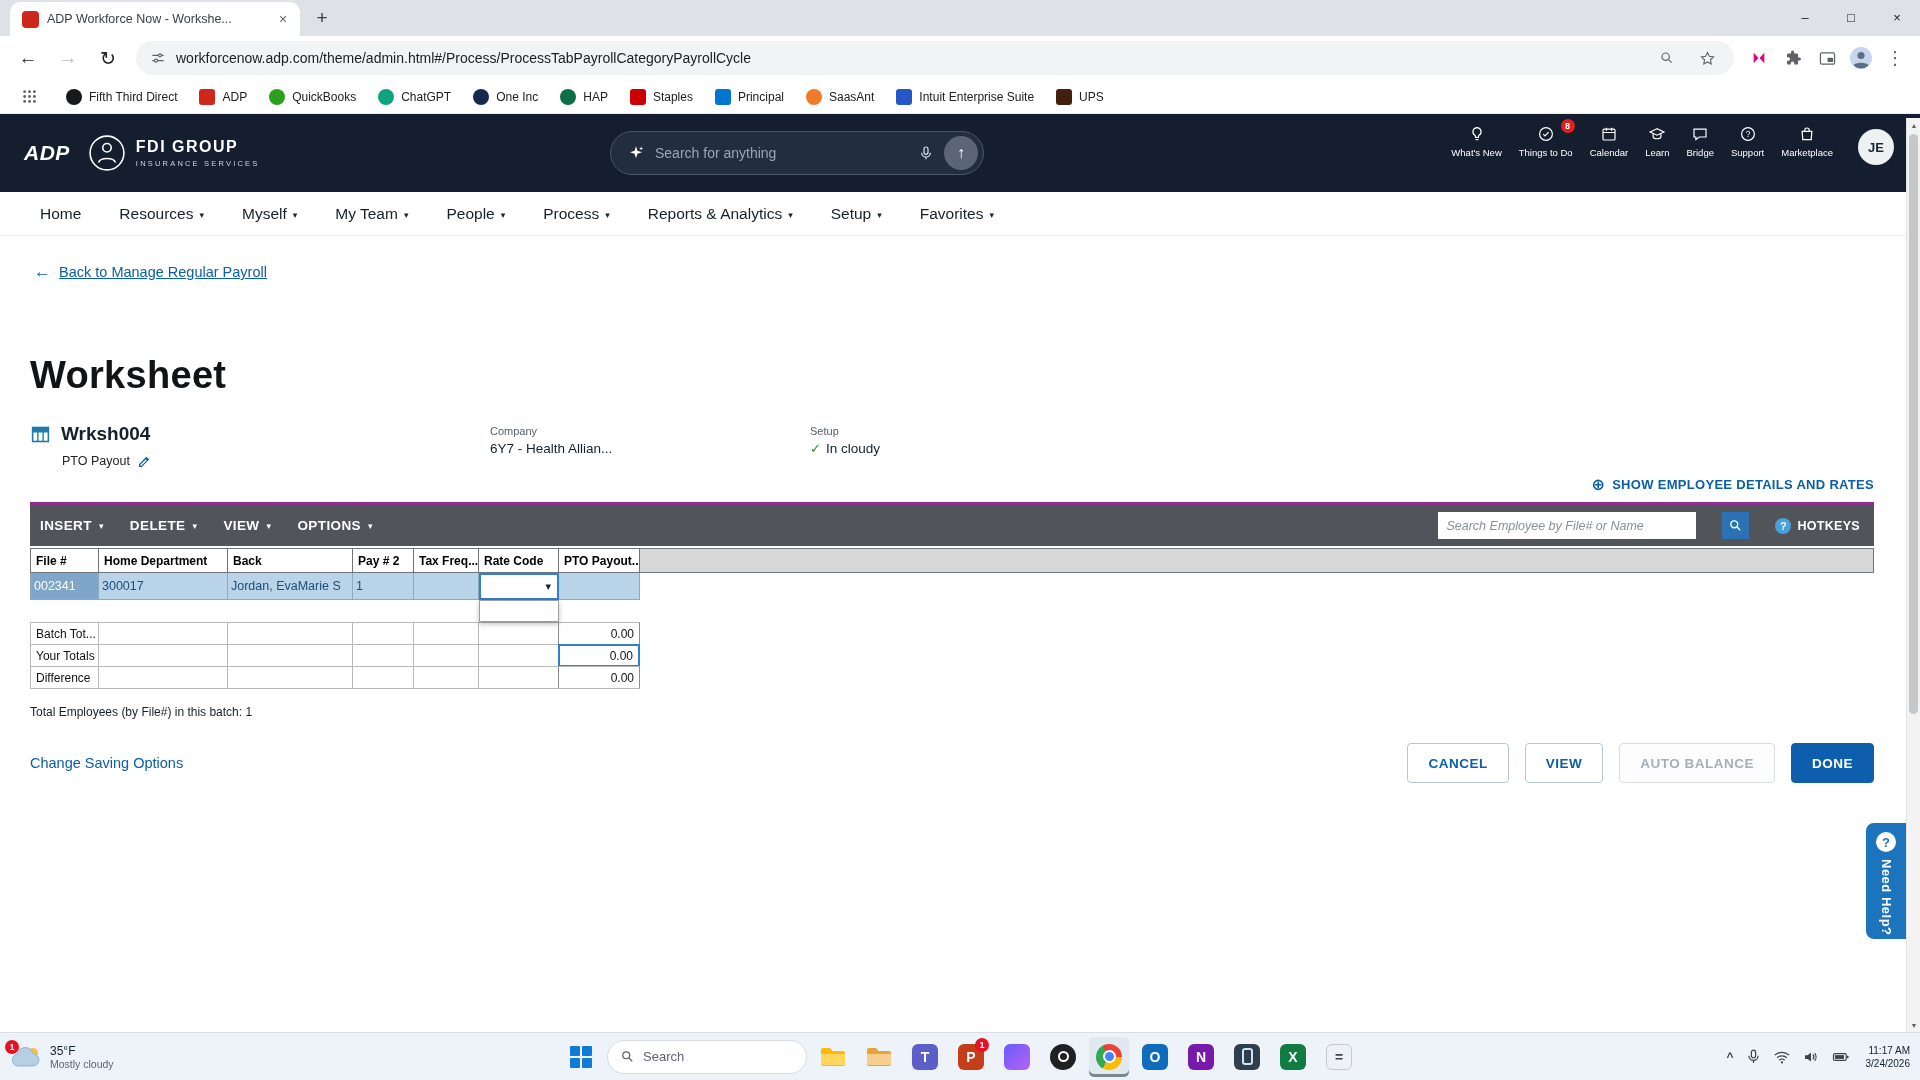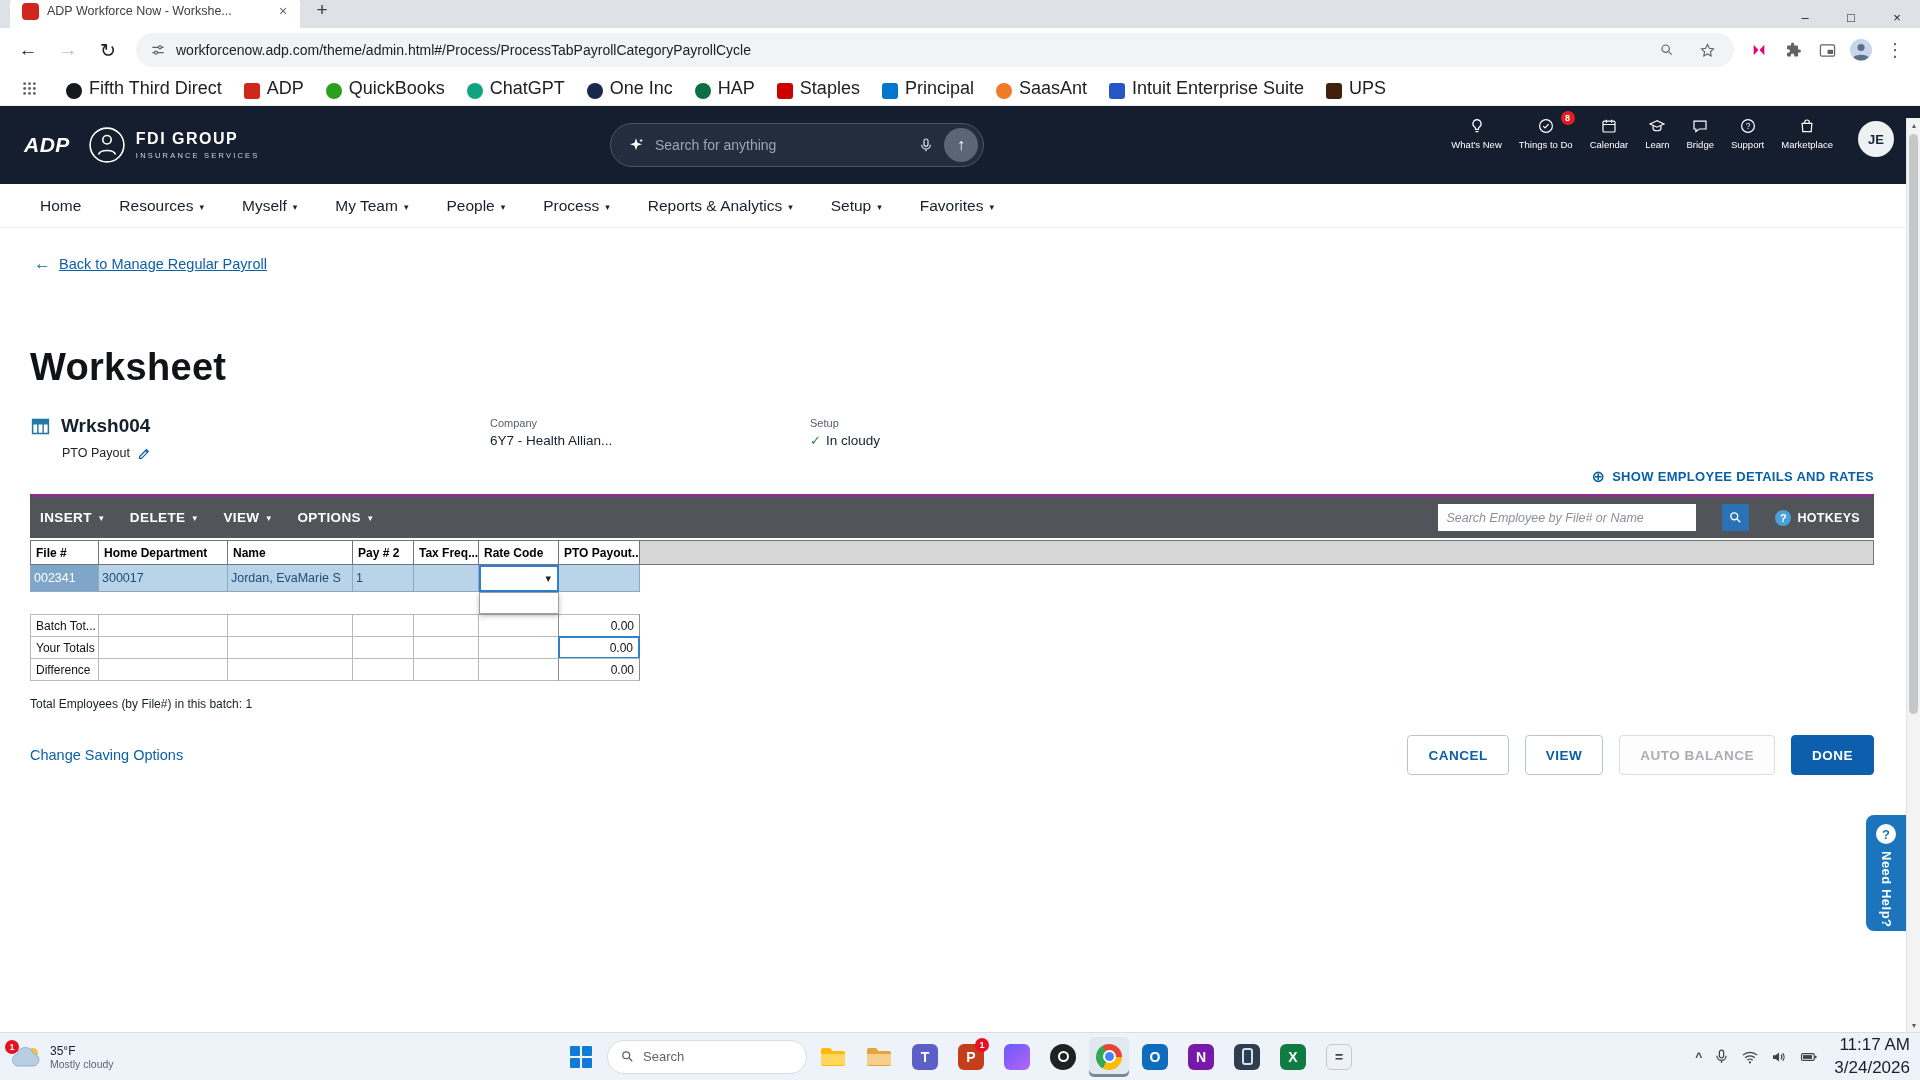--- a/index.html
+++ b/index.html
@@ -3,41 +3,41 @@
 <meta charset="utf-8">
 <style>
 *{margin:0;padding:0;box-sizing:border-box}
 html,body{width:1920px;height:1080px}
 body{font-family:"Liberation Sans","DejaVu Sans",sans-serif;overflow:hidden;background:#fff;color:#1a1a1a}
 svg{display:block}
 input{font-family:inherit}
 .screen{position:relative;width:1920px;height:1080px;display:flex;flex-direction:column;background:#fff}
 
 
-.tabstrip{height:28px;background:#dee1e6;display:flex;align-items:flex-end;padding-left:10px;position:relative;flex:none}
+.tabstrip{height:36px;background:#dee1e6;display:flex;align-items:flex-end;padding-left:10px;position:relative;flex:none}
 .tab{width:290px;height:34px;background:#fff;border-radius:10px 10px 0 0;display:flex;align-items:center;gap:8px;padding:0 8px 0 12px}
 .tab-fav{width:17px;height:17px;border-radius:4px;background:#d0271d;flex:none}
 .tab-title{flex:1;font-size:12.5px;color:#3c4043;white-space:nowrap;overflow:hidden}
 .tab-close{width:18px;height:18px;border-radius:50%;display:flex;align-items:center;justify-content:center;color:#5f6368;font-size:14px;cursor:pointer}
 .newtab{width:28px;height:28px;margin:0 0 4px 8px;display:flex;align-items:center;justify-content:center;font-size:19px;color:#3c4043;cursor:pointer}
 .wincontrols{position:absolute;right:0;top:0;display:flex}
 .winbtn{width:46px;height:34px;display:flex;align-items:center;justify-content:center;font-size:13px;color:#202124;cursor:pointer}
 
 
 .browserbar{height:44px;background:#fff;display:flex;align-items:center;padding:0 10px;gap:4px;flex:none}
 .navbtn{width:36px;height:36px;border-radius:50%;display:flex;align-items:center;justify-content:center;font-size:19px;color:#202124;cursor:pointer}
 .navbtn.disabled{color:#b8bcc0}
 .omnibox{flex:1;height:34px;background:#f1f3f4;border-radius:17px;margin:0 6px;display:flex;align-items:center;padding:0 12px 0 14px;gap:10px}
 .omni-url{font-size:14px;color:#202124;white-space:nowrap;overflow:hidden;flex:1}
 .bar-ic{width:30px;height:30px;display:flex;align-items:center;justify-content:center;cursor:pointer}
 .kebab{font-size:18px;color:#5f6368}
 
 
 .bookmarks{height:34px;background:#fff;border-bottom:1px solid #ececec;display:flex;align-items:center;gap:22px;padding:0 14px;flex:none}
-.bm{display:flex;align-items:flex-end;gap:7px;font-size:18px;color:#202124;cursor:pointer;white-space:nowrap}
+.bm{display:flex;align-items:center;gap:7px;font-size:12px;color:#202124;cursor:pointer;white-space:nowrap}
 .fav{width:16px;height:16px;flex:none}
 
 
 .adphdr{height:78px;background:#141e2e;position:relative;display:flex;align-items:center;padding:0 24px;flex:none}
 .adp-logo{font-size:21px;font-style:italic;font-weight:bold;color:#fff;letter-spacing:.5px;margin-right:18px}
 .fdi{display:flex;align-items:center;gap:10px}
 .fdi-name{color:#fff;font-size:16px;font-weight:bold;letter-spacing:1.5px}
 .fdi-tag{color:#cfd6de;font-size:7.5px;letter-spacing:2.2px;margin-top:3px}
 .hdr-search{position:absolute;left:610px;top:17px;width:374px;height:44px;background:#222d3e;border:1px solid #4a5668;border-radius:22px;display:flex;align-items:center;padding:0 5px 0 16px;gap:10px}
 .hdr-search input{flex:1;background:transparent;border:none;outline:none;color:#e8edf2;font-size:14px}
@@ -132,21 +132,21 @@
 .wdesc{font-size:10.5px;color:#5b6570}
 .tb-center{margin:0 auto;display:flex;align-items:center;gap:6px}
 .tb-ic{width:40px;height:40px;border-radius:5px;display:flex;align-items:center;justify-content:center;position:relative;cursor:pointer}
 .tb-ic.active{background:#e0e8f0;box-shadow:inset 0 -3px 0 #7a8794}
 .glyph{width:26px;height:26px;border-radius:6px;color:#fff;font-weight:bold;font-size:14px;display:flex;align-items:center;justify-content:center}
 .search-pill{width:200px;height:34px;background:#fff;border:1px solid #d8dce1;border-radius:17px;display:flex;align-items:center;gap:8px;padding:0 12px;color:#5f6368;font-size:13px;cursor:pointer}
 .pbadge{position:absolute;right:2px;top:1px;width:14px;height:14px;border-radius:50%;background:#e81123;color:#fff;font-size:9px;display:flex;align-items:center;justify-content:center;font-weight:bold}
 .tb-tray{position:absolute;right:10px;display:flex;align-items:center;gap:11px}
 .chev{font-size:12px;color:#3e434a;font-weight:bold;cursor:pointer}
 .tray-btn{cursor:pointer}
-.clock{text-align:right;font-size:17px;color:#14202c;line-height:1.3;margin-left:4px;cursor:pointer}
+.clock{text-align:right;font-size:10px;color:#14202c;line-height:1.3;margin-left:4px;cursor:pointer}
 .chrome-o{width:26px;height:26px;border-radius:50%;background:conic-gradient(from -30deg,#ea4335 0 120deg,#fbbc05 120deg 240deg,#34a853 240deg 360deg);display:flex;align-items:center;justify-content:center}
 .chrome-i{width:13px;height:13px;border-radius:50%;background:#fff;display:flex;align-items:center;justify-content:center}
 .chrome-c{width:9px;height:9px;border-radius:50%;background:#4285f4}
 .gpt-o{width:26px;height:26px;border-radius:50%;background:#202123;display:flex;align-items:center;justify-content:center}
 .gpt-i{width:11px;height:11px;border:2px solid #fff;border-radius:50%}
 .phone-i{width:11px;height:17px;border:2px solid #cfe3f4;border-radius:3px}
 </style>
 </head>
 <body>
 
@@ -472,21 +472,21 @@
       </button>
       <div class="hotkeys">
         <span class="hk-q">?</span>
         <span>HOTKEYS</span>
       </div>
     </div>
 
     <div class="grid-head">
       <div class="gh w0">File #</div>
       <div class="gh w1">Home Department</div>
-      <div class="gh w2">Name</div>
+      <div class="gh w2">Back</div>
       <div class="gh w3">Pay # 2</div>
       <div class="gh w4">Tax Freq...</div>
       <div class="gh w5">Rate Code</div>
       <div class="gh w6 br">PTO Payout...</div>
       <div class="gh-fill"></div>
     </div>
 
     <div class="grid-row">
       <div class="gr file w0">002341</div>
       <div class="gr w1">300017</div>

